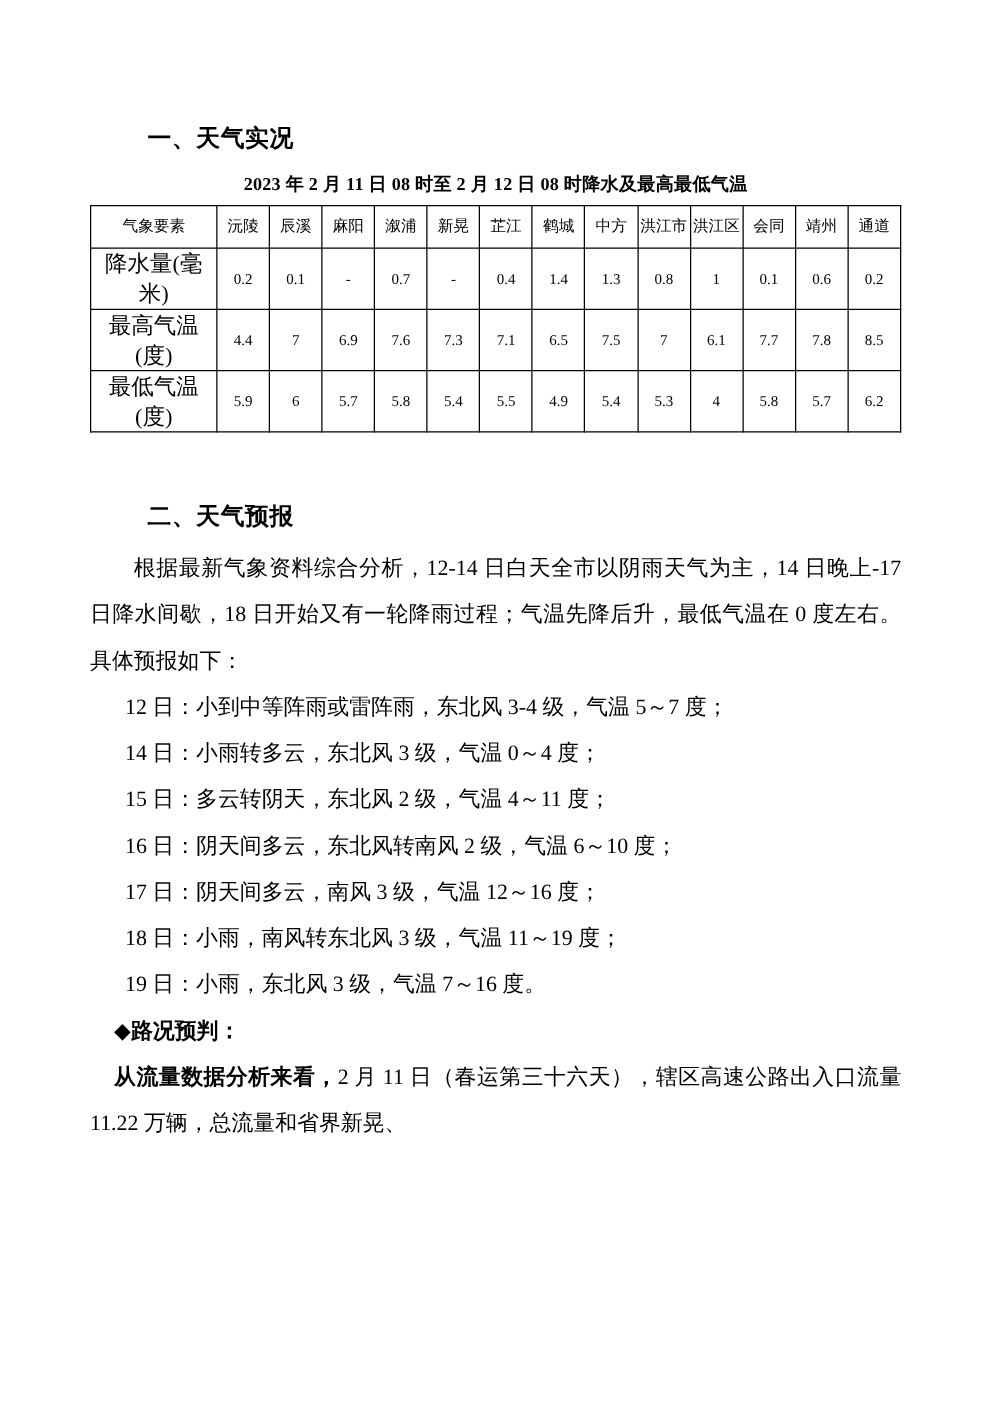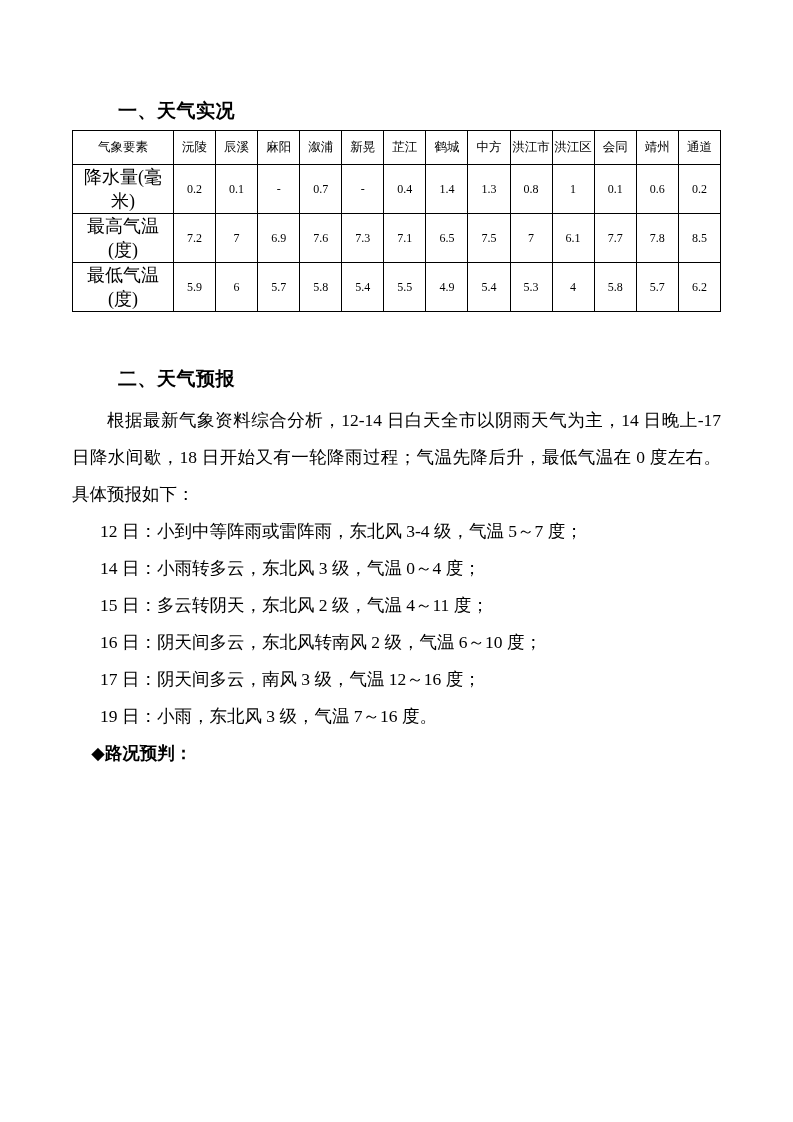--- a/index.html
+++ b/index.html
@@ -89,20 +89,21 @@
     text-indent: 1.6em;
   }
 </style>
 </head>
 <body>
 
 <div class="page">
 
   <h2 class="h-section section-1">一、天气实况</h2>
 
+  <div class="table-title">2023 年 2 月 11 日 08 时至 2 月 12 日 08 时降水及最高最低气温</div>
 
   <table class="wx">
     <thead>
       <tr>
         <th class="colhead rowhead">气象要素</th>
         <th class="colhead">沅陵</th>
         <th class="colhead">辰溪</th>
         <th class="colhead">麻阳</th>
         <th class="colhead">溆浦</th>
         <th class="colhead">新晃</th>
@@ -128,21 +129,21 @@
         <td>1.4</td>
         <td>1.3</td>
         <td>0.8</td>
         <td>1</td>
         <td>0.1</td>
         <td>0.6</td>
         <td>0.2</td>
       </tr>
       <tr>
         <td class="rowhead">最高气温(度)</td>
-        <td>7.2</td>
+        <td>4.4</td>
         <td>7</td>
         <td>6.9</td>
         <td>7.6</td>
         <td>7.3</td>
         <td>7.1</td>
         <td>6.5</td>
         <td>7.5</td>
         <td>7</td>
         <td>6.1</td>
         <td>7.7</td>
@@ -171,19 +172,21 @@
   <h2 class="h-section section-2">二、天气预报</h2>
 
   <p class="body indent2">根据最新气象资料综合分析，12-14 日白天全市以阴雨天气为主，14 日晚上-17 日降水间歇，18 日开始又有一轮降雨过程；气温先降后升，最低气温在 0 度左右。具体预报如下：</p>
 
   <div class="forecast-list">
     <p>12 日：小到中等阵雨或雷阵雨，东北风 3-4 级，气温 5～7 度；</p>
     <p>14 日：小雨转多云，东北风 3 级，气温 0～4 度；</p>
     <p>15 日：多云转阴天，东北风 2 级，气温 4～11 度；</p>
     <p>16 日：阴天间多云，东北风转南风 2 级，气温 6～10 度；</p>
     <p>17 日：阴天间多云，南风 3 级，气温 12～16 度；</p>
+    <p>18 日：小雨，南风转东北风 3 级，气温 11～19 度；</p>
     <p>19 日：小雨，东北风 3 级，气温 7～16 度。</p>
   </div>
 
   <p class="bullet-head">◆路况预判：</p>
 
+  <p class="body indent1"><span class="strong-lead">从流量数据分析来看，</span><span>2 月 11 日（春运第三十六天），辖区高速公路出入口流量 11.22 万辆，总流量和省界新晃、</span></p>
 
 </div>
 
 </body></html>

